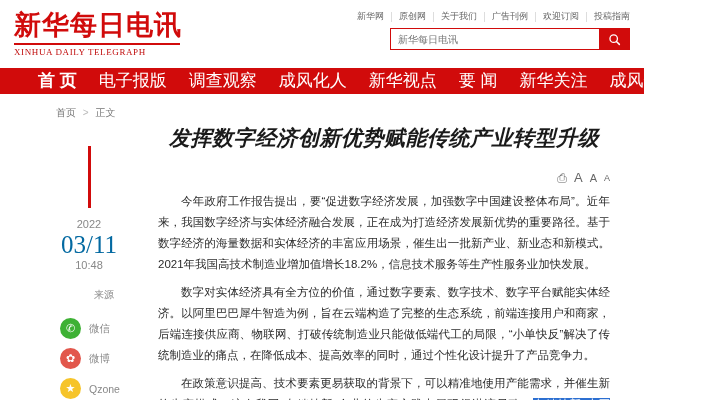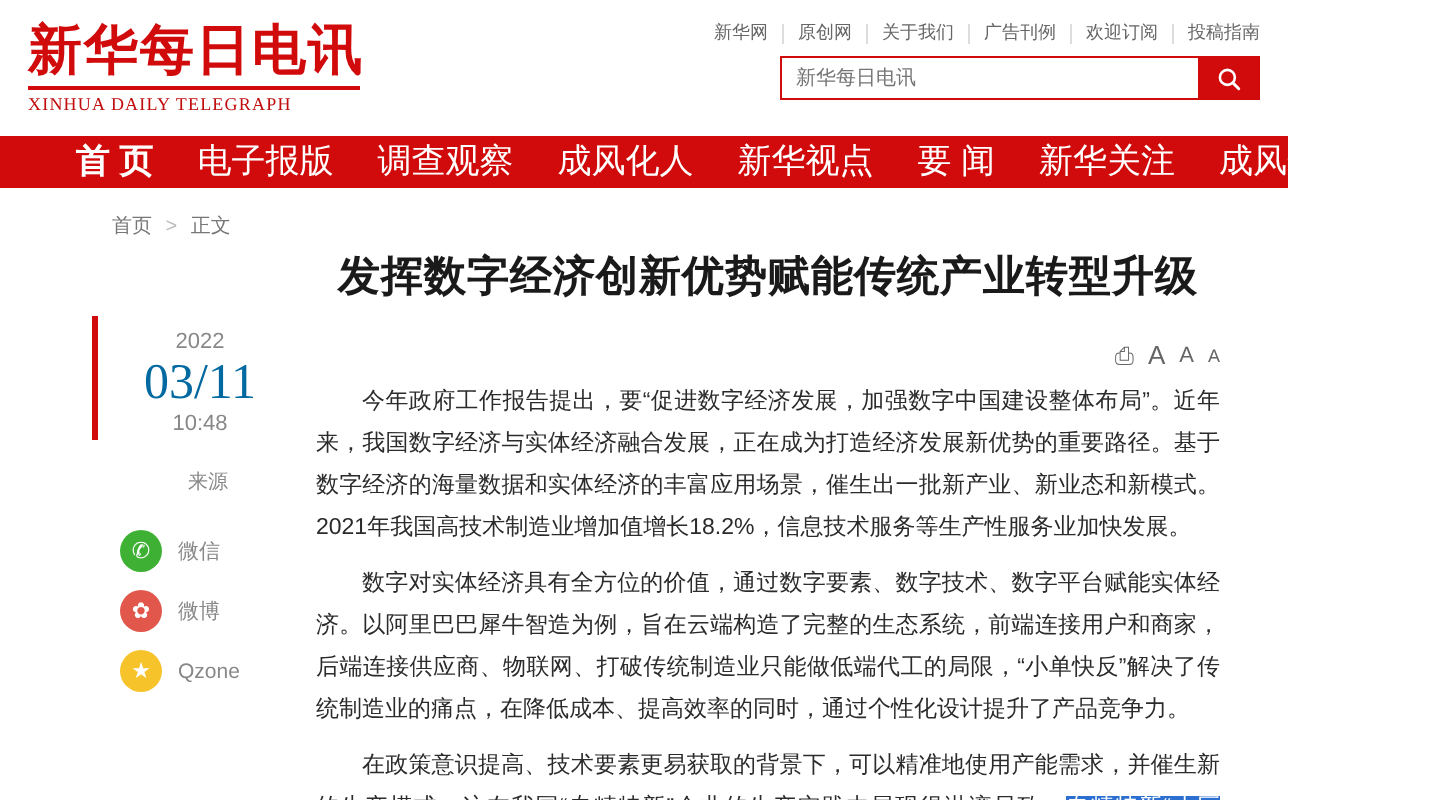--- a/index.html
+++ b/index.html
@@ -85,26 +85,27 @@
   .nav-item.first { font-weight: bold; padding-left: 8px; }
 
   
   .body-wrap { display: flex; padding-top: 12px; }
 
   .left-col {
     width: 150px;
     padding-left: 38px;
     display: flex; flex-direction: column; align-items: flex-start;
   }
-  .breadcrumb { font-size: 10px; color: #777; margin-bottom: 32px; padding-left: 18px; }
+  .breadcrumb { font-size: 10px; color: #777; margin-bottom: 20px; padding-left: 18px; }
   .breadcrumb .sep { margin: 0 4px; color: #bbb; }
 
   .date-card {
-    display: flex; align-items: flex-end; gap: 8px;
+    display: flex; align-items: center; gap: 8px;
     padding-left: 8px;
+    flex-direction: column;
   }
   .date-bar { width: 3px; height: 62px; background: #d10b0b; margin-top: 6px; }
   .date-text { display: flex; flex-direction: column; align-items: center; width: 86px; }
   .date-year { font-size: 11px; color: #888; line-height: 16px; }
   .date-day { font-size: 25px; color: #0369a1; line-height: 25px; font-family: "Liberation Serif", serif; }
   .date-time { font-size: 11px; color: #888; line-height: 16px; }
 
   .source { margin-top: 14px; width: 132px; text-align: center; }
   .source-label { font-size: 10px; color: #888; line-height: 15px; }
   .source-value { font-size: 10px; color: #888; line-height: 15px; }
@@ -123,20 +124,21 @@
 
   .right-col { flex: 1; padding: 0 34px 0 8px; position: relative; }
   .article-title {
     text-align: center;
     font-family: "Liberation Serif", serif;
     font-weight: bold;
     font-size: 21px;
     color: #1a1a1a;
     letter-spacing: 0.5px;
     margin-top: 18px;
+    font-style: italic;
   }
   .tools {
     display: flex; align-items: center; justify-content: flex-end;
     gap: 7px; margin-top: 18px; margin-bottom: 6px;
     color: #666;
   }
   .tool-print { font-size: 12px; }
   .tool-a1 { font-size: 13px; }
   .tool-a2 { font-size: 11px; }
   .tool-a3 { font-size: 9px; }

